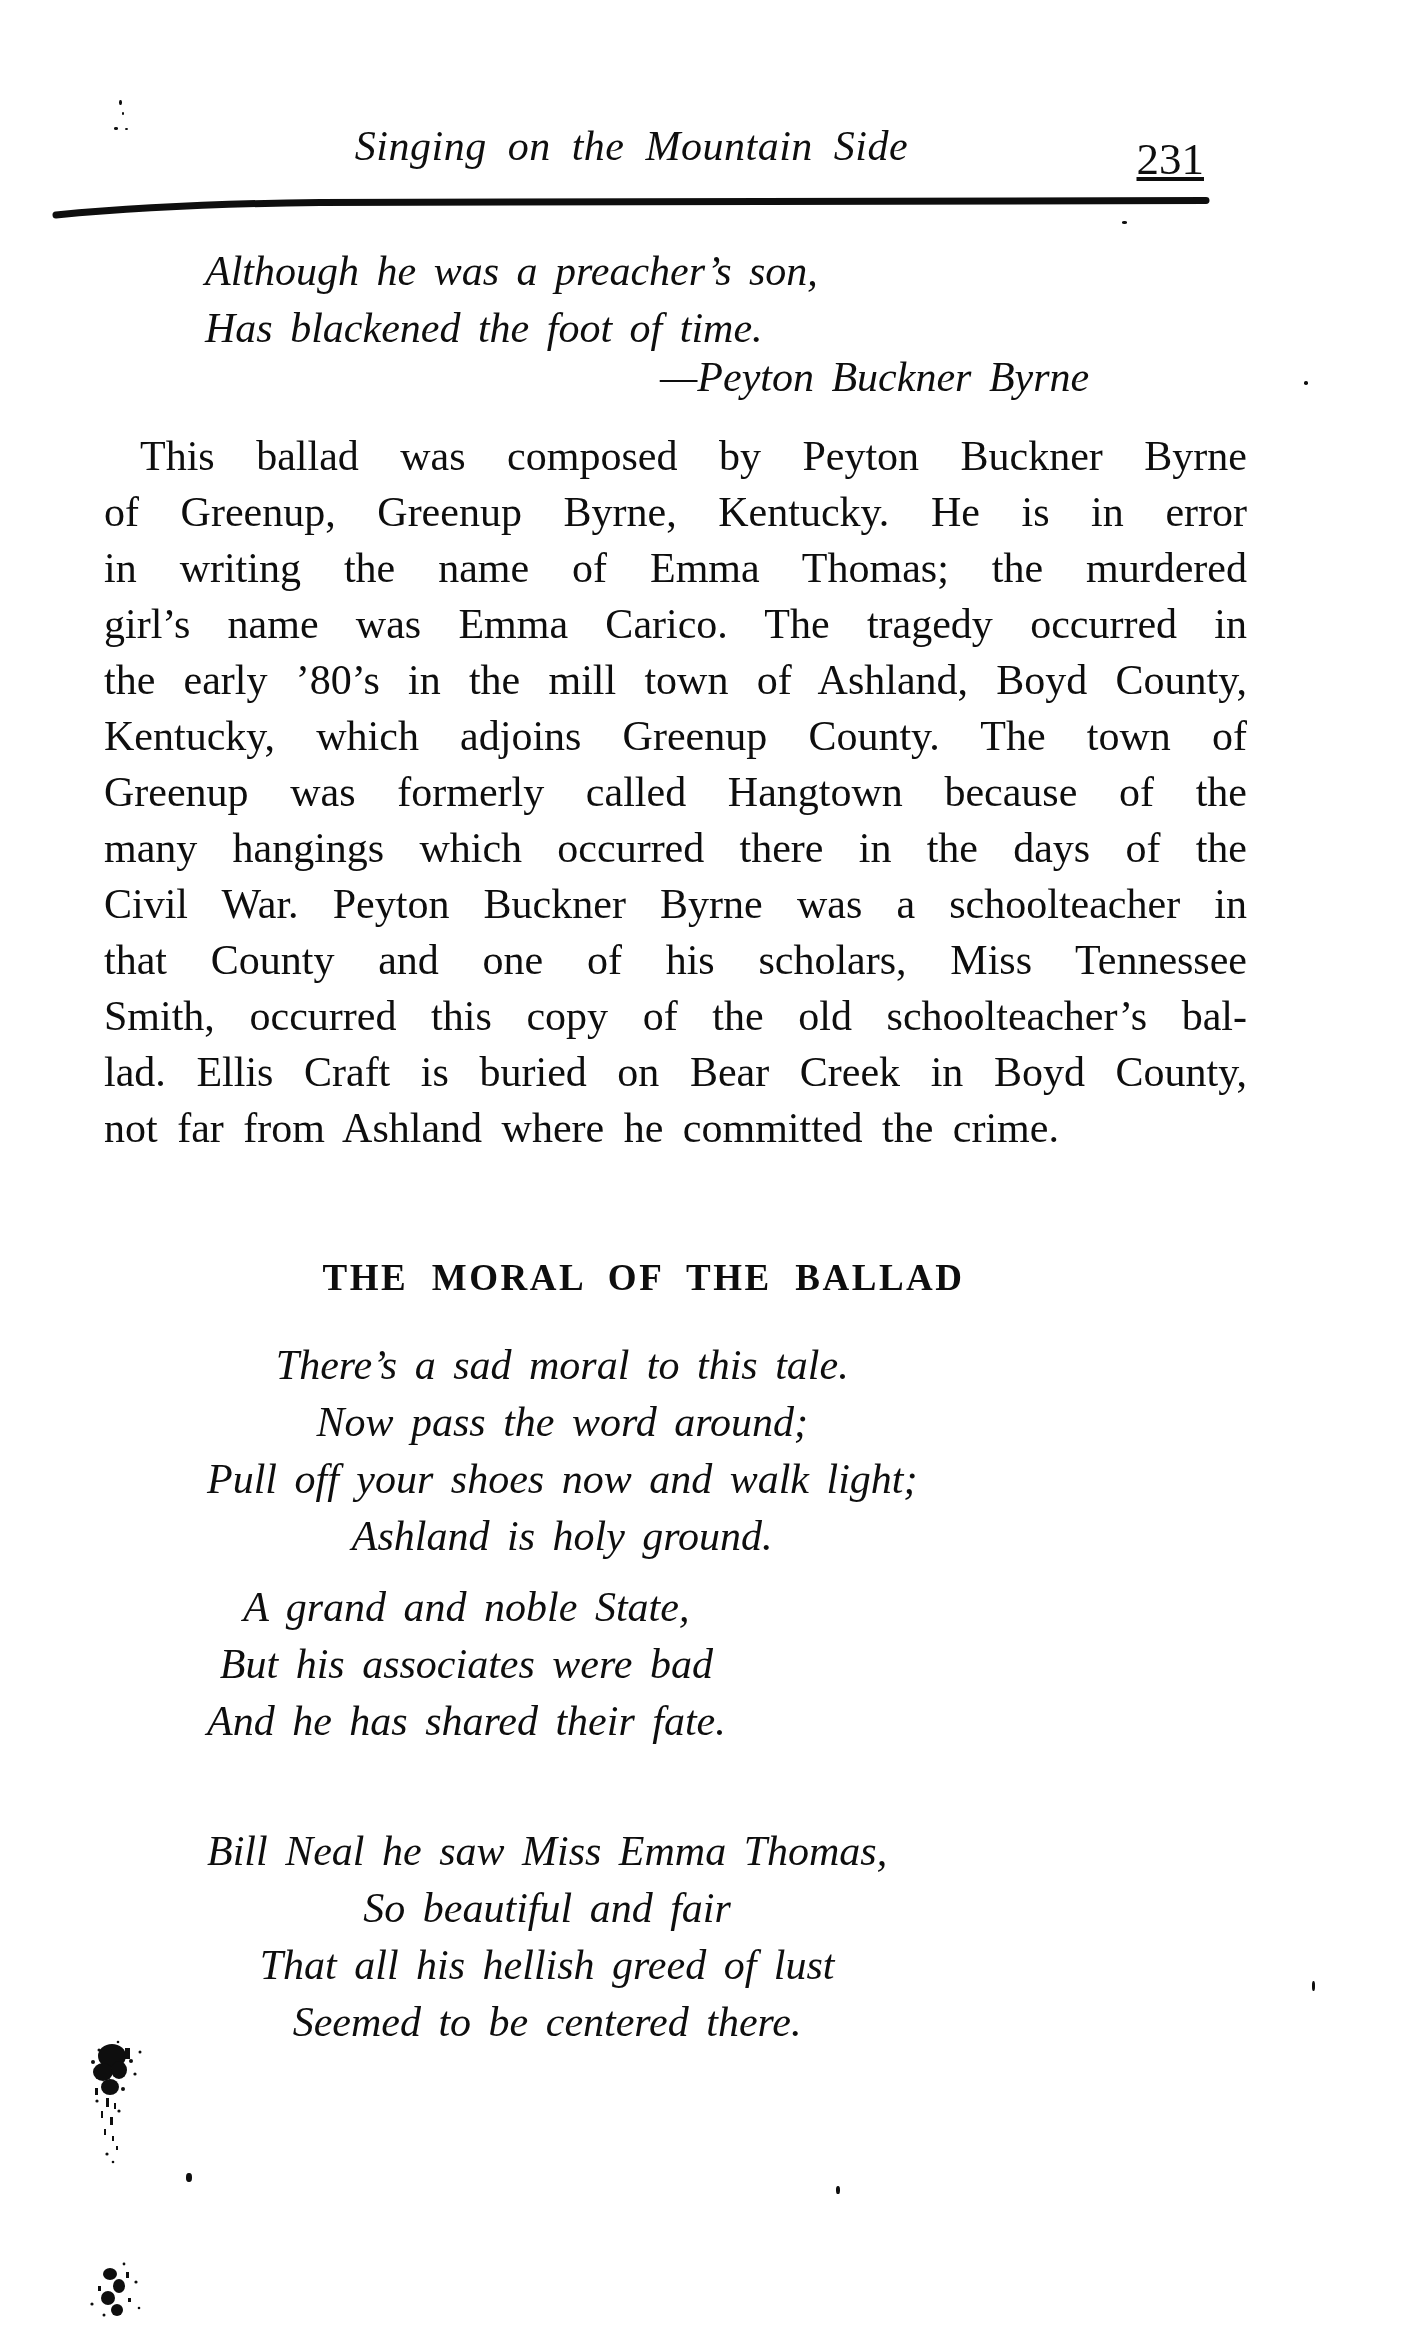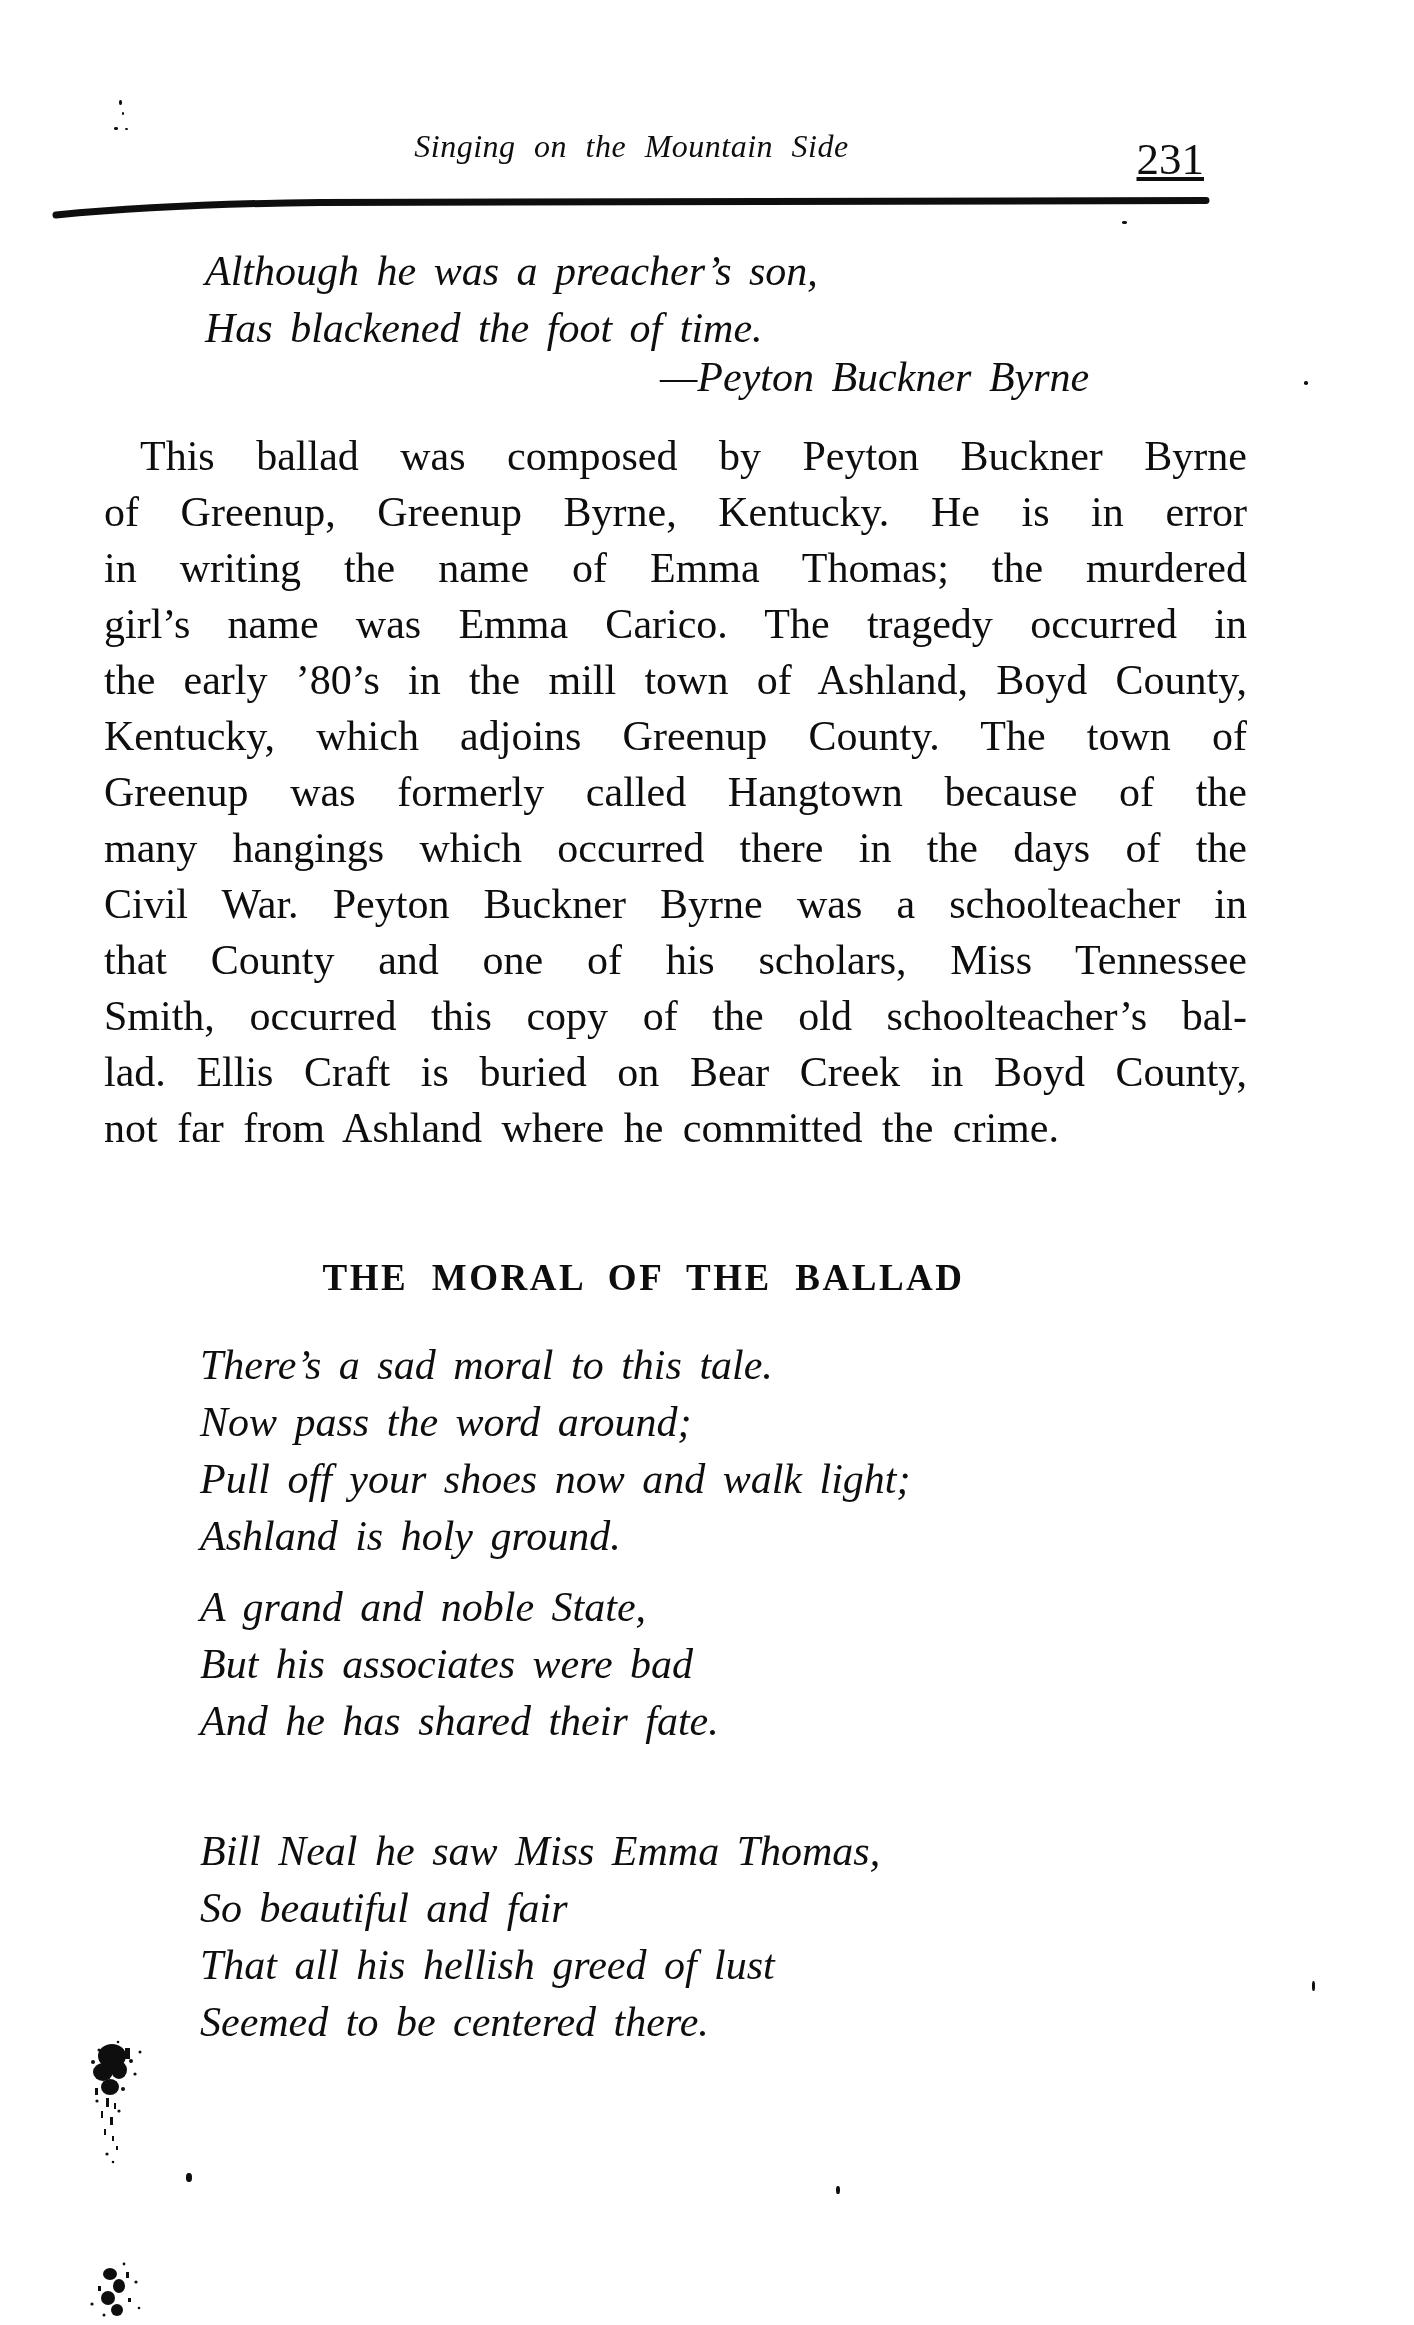--- a/index.html
+++ b/index.html
@@ -11,21 +11,21 @@
     font-family: "Liberation Serif", "DejaVu Serif", serif;
     color: #0e0e0e;
   }
   .abs { position: absolute; }
 
   
   .running-title {
     left: 58px; top: 118px; width: 1147px;
     text-align: center;
     font-style: italic;
-    font-size: 32px; line-height: 56px;
+    font-size: 42px; line-height: 56px;
     word-spacing: 10px;
     letter-spacing: 0.5px;
   }
   .page-number {
     left: 1104px; top: 132px; width: 100px;
     text-align: right;
     font-size: 45px; line-height: 54px; text-decoration: underline;
   }
   .rule-svg { left: 0; top: 188px; }
 
@@ -63,21 +63,21 @@
     left: 58px; top: 1244px; width: 1147px;
     margin: 12px;
     text-align: center;
     font-size: 37px; line-height: 44px;
     font-weight: 700;
     letter-spacing: 2.5px;
     word-spacing: 12px;
   }
 
   
-  .stanza { left: 200px; }
+  .stanza { left: 207px; text-align: center; }
   .stanza-1 { top: 1337px; }
   .stanza-2 { top: 1579px; }
   .stanza-3 { top: 1823px; }
 
   
   .speck { position: absolute; background: #0e0e0e; border-radius: 45%; }
   .smudge { position: absolute; }
   .smudge * { fill: #0e0e0e; }
 </style>
 </head>

